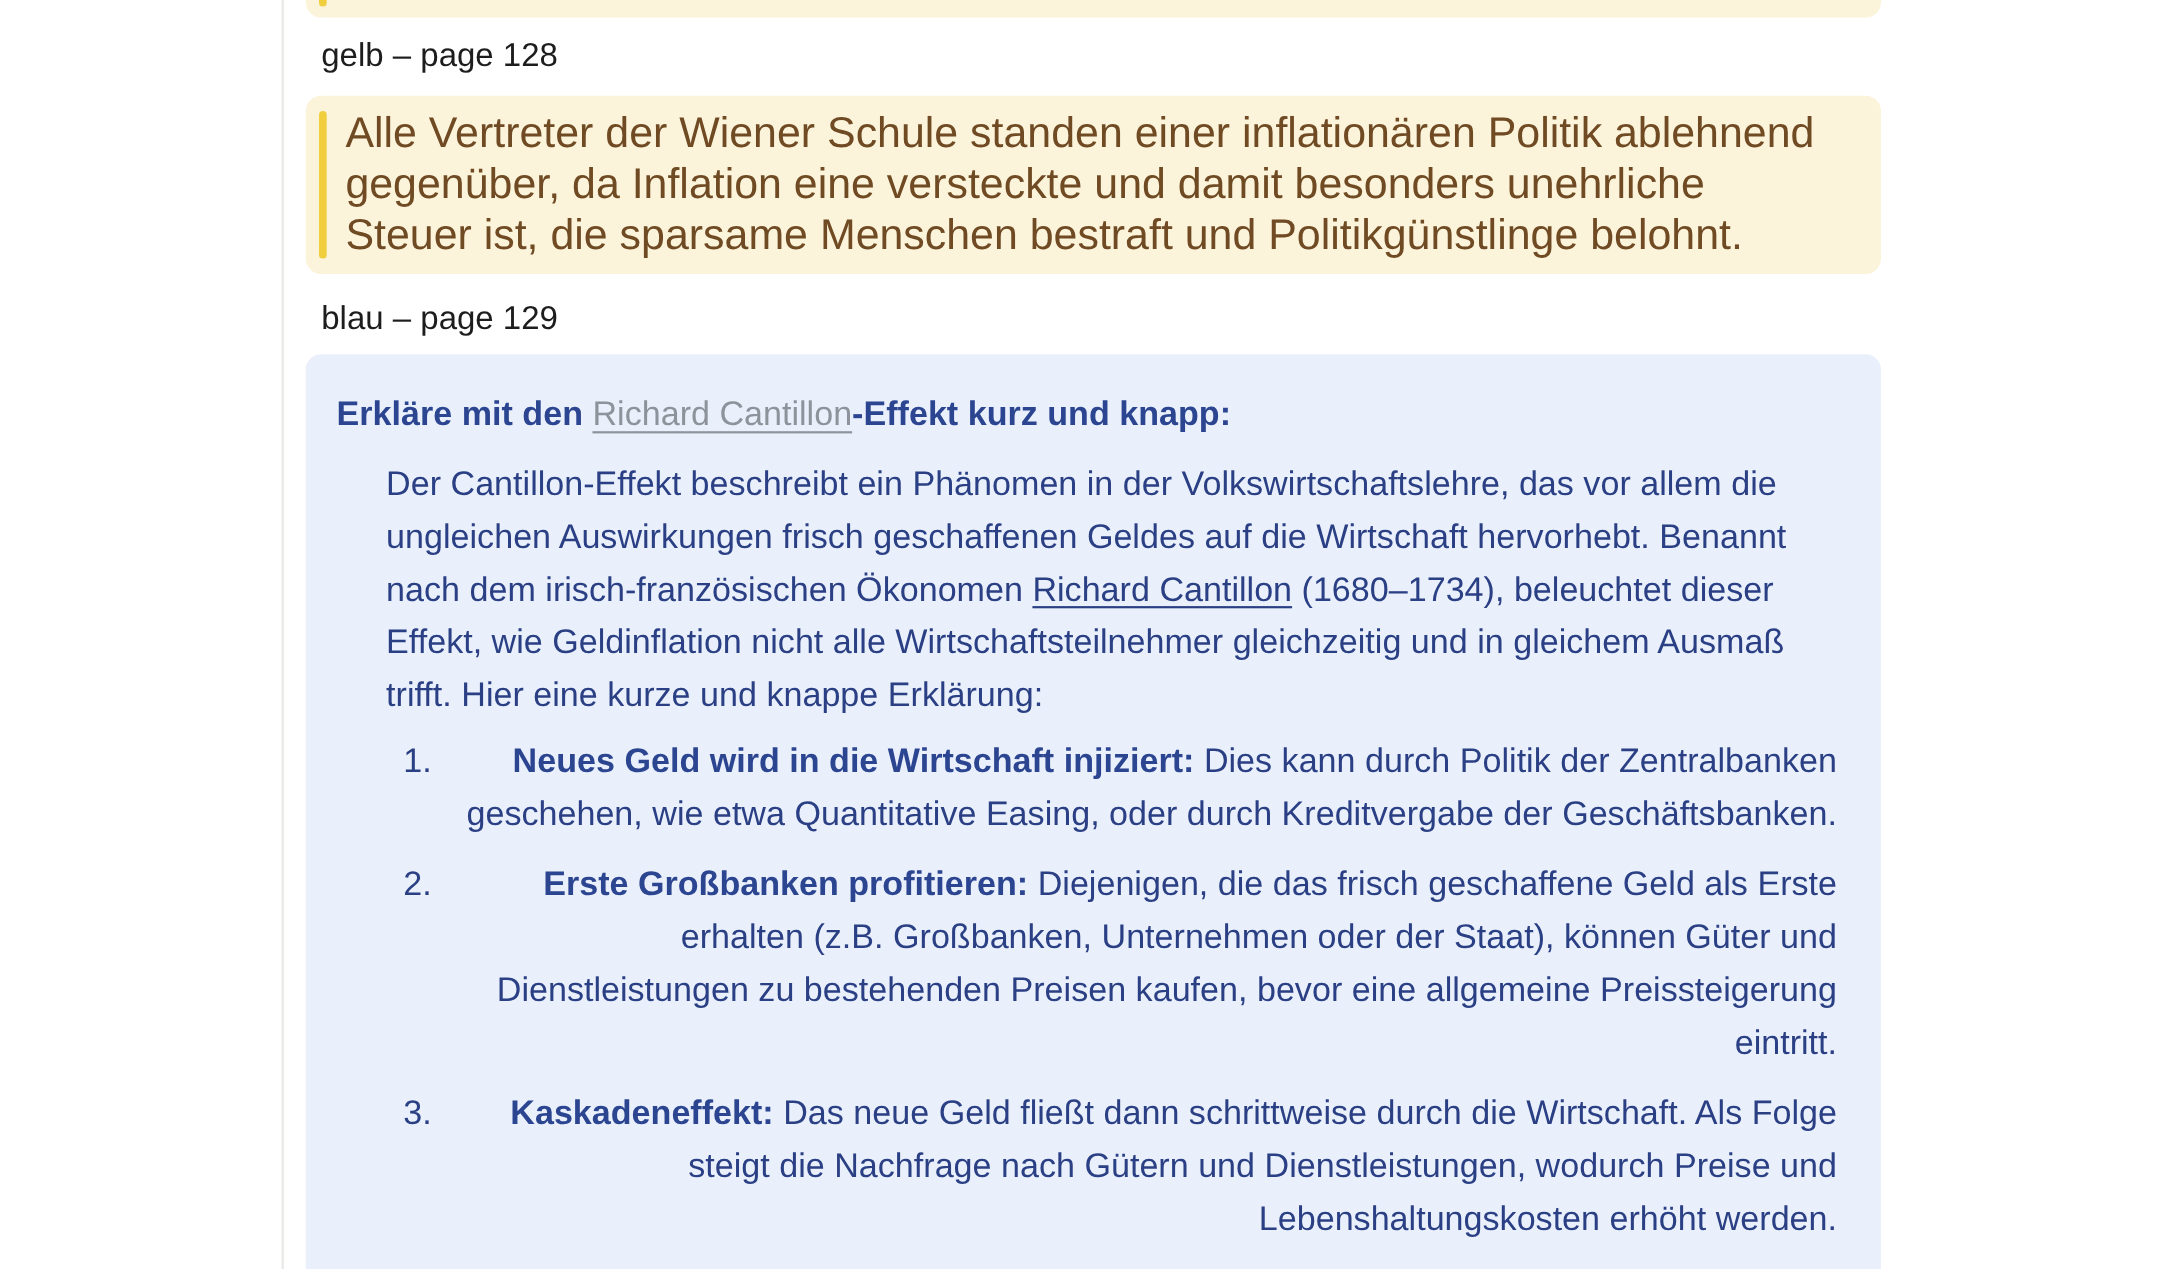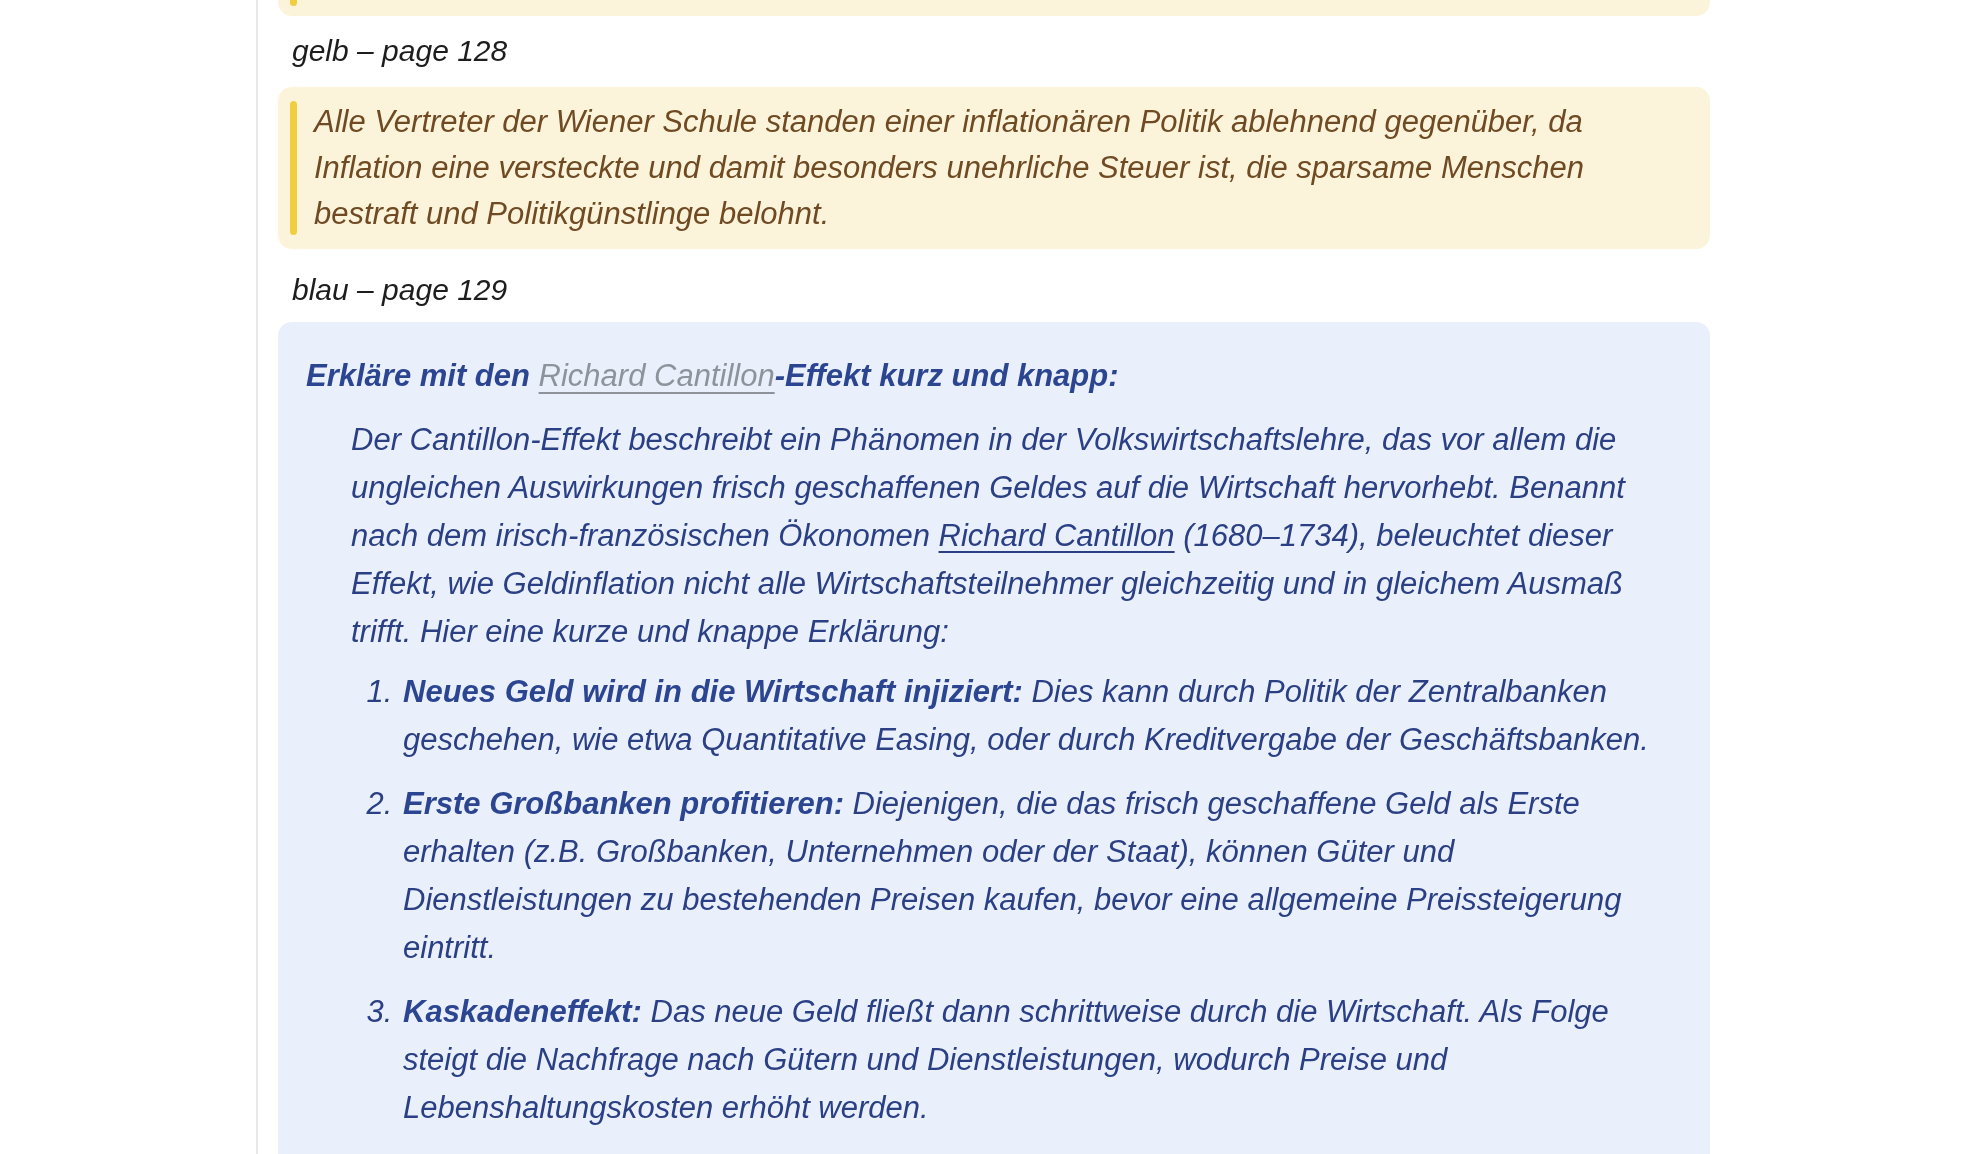--- a/index.html
+++ b/index.html
@@ -8,21 +8,20 @@
     width: 1964px;
     height: 1154px;
     overflow: hidden;
     background: var(--page-bg, #ffffff);
     font-family: "Liberation Sans", sans-serif;
   }
   .stage {
     position: relative;
     width: 1964px;
     height: 1154px;
-    font-style: italic;
   }
   .panel-divider {
     position: absolute;
     left: 256px;
     top: 0;
     width: 2px;
     height: 1154px;
     background: var(--divider, #e8e8e6);
   }
   .content-col {
@@ -55,21 +54,21 @@
   .hl-label.second {
     margin: 23px 0 14px 14px;
   }
   .hl-box {
     position: relative;
     border-radius: 14px;
   }
   .hl-box.yellow {
     background: var(--yellow-box-bg, #fbf4db);
     padding: 12px 56px 12px 36px;
-    font-size: 31px;
+    font-size: 39px;
     line-height: 46px;
     color: var(--yellow-text, #6f4a23);
   }
   .hl-box.yellow .hl-bar {
     position: absolute;
     left: 12px;
     top: 14px;
     bottom: 14px;
     width: 7px;
     border-radius: 4px;
@@ -109,20 +108,21 @@
     text-decoration-thickness: 2px;
     text-underline-offset: 5px;
     cursor: pointer;
   }
   .answer ol {
     margin: 12px 0 0 0;
     padding-left: 50px;
   }
   .answer li {
     padding-left: 2px;
+    text-align: right;
   }
   .answer li + li {
     margin-top: 16px;
   }
   .lead {
     font-weight: bold;
     color: var(--blue-heading, #2c4591);
   }
 </style>
 </head>

